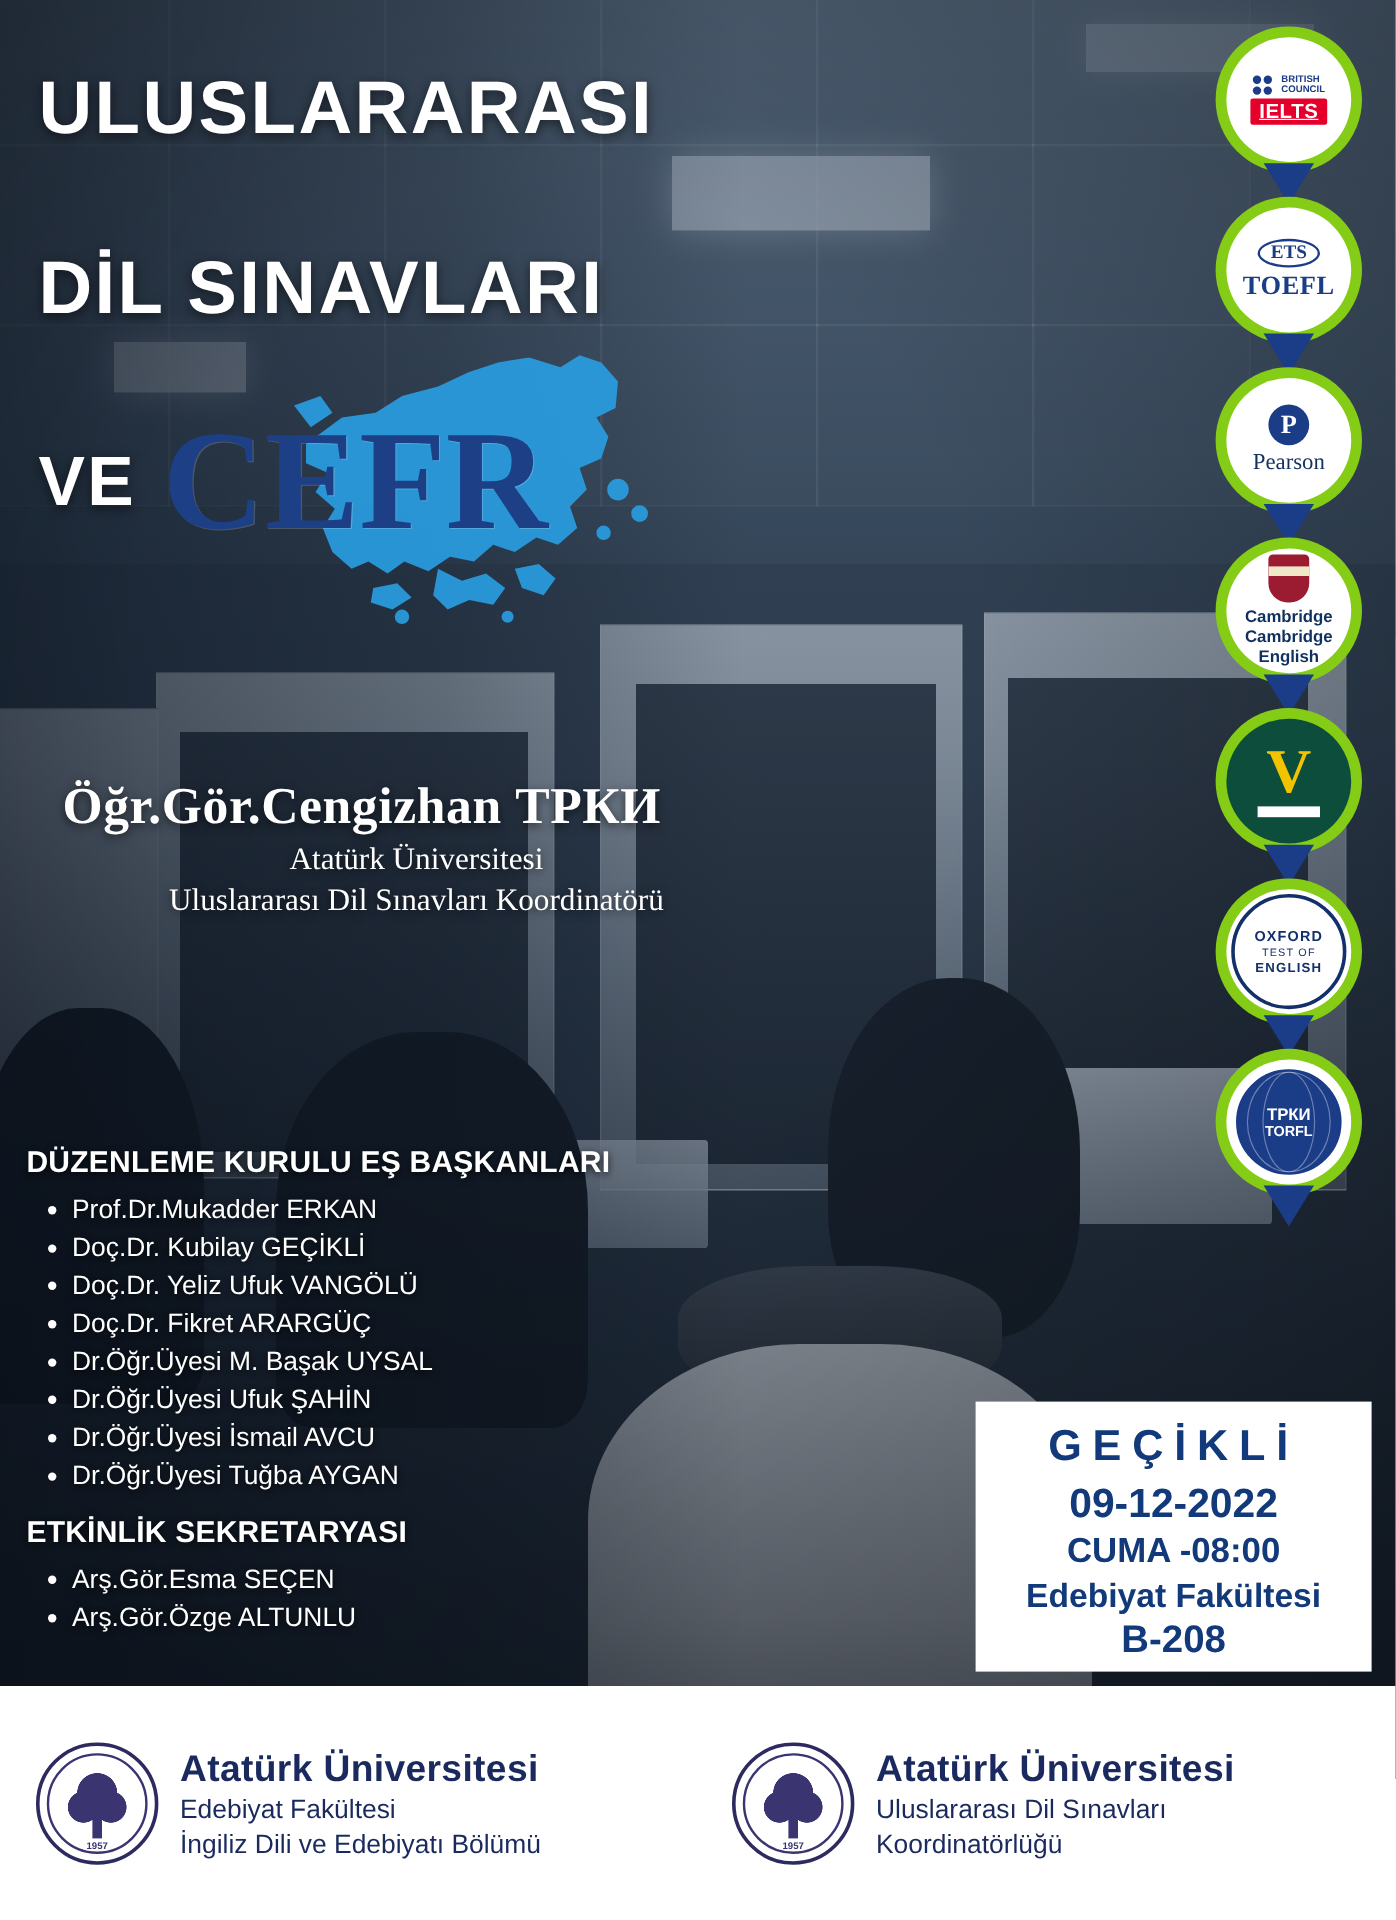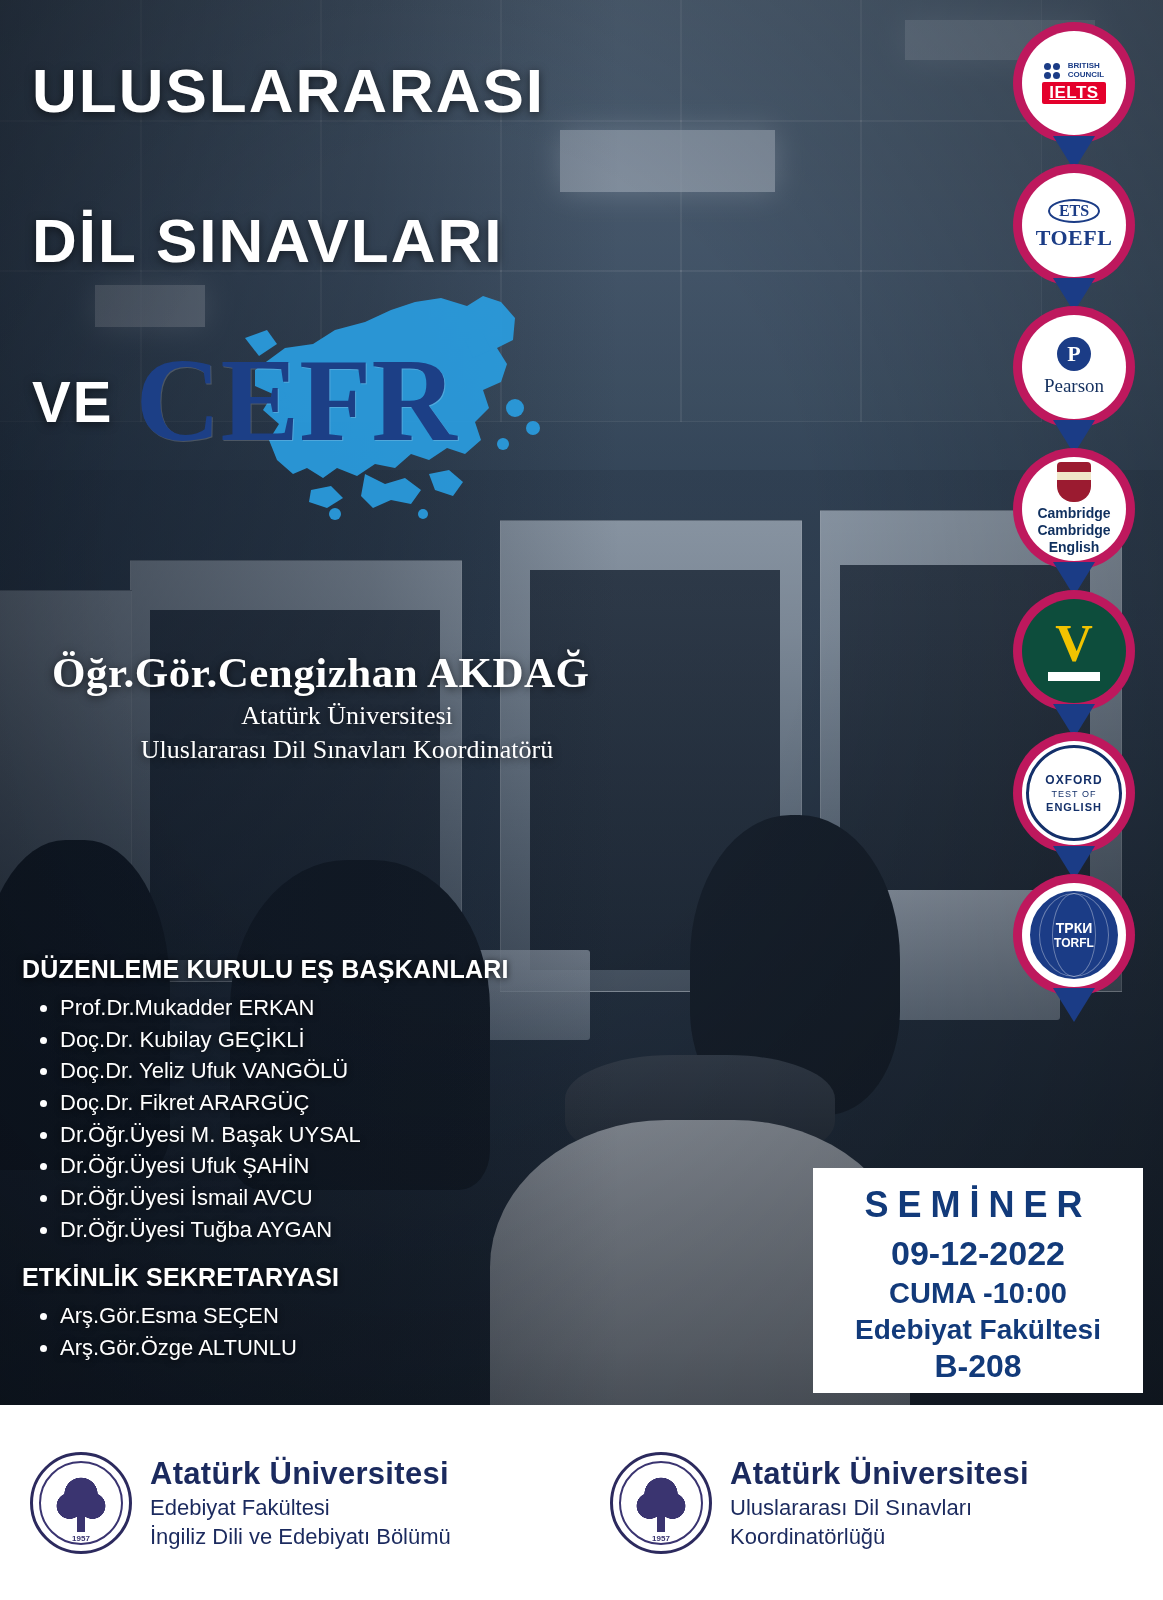--- a/index.html
+++ b/index.html
@@ -235,21 +235,21 @@
     right: 22px;
     top: 22px;
     width: 128px;
   }
   .pin {
     position: relative;
     width: 122px;
     height: 122px;
     margin-bottom: 20px;
     border-radius: 50% 50% 50% 50%;
-    background: #be185d;
+    background: #84cc16;
     display: flex;
     align-items: center;
     justify-content: center;
   }
   .pin:after {
     content: "";
     position: absolute;
     left: 50%;
     bottom: -26px;
     transform: translateX(-50%);
@@ -514,21 +514,21 @@
   <div class="headline">
     <div class="l1">ULUSLARARASI</div>
     <div class="l2">DİL SINAVLARI</div>
     <div class="l3">
       <span>VE</span>
       <span class="cefr">CEFR</span>
     </div>
   </div>
 
   <div class="speaker">
-    <div class="name">Öğr.Gör.Cengizhan AKDAĞ</div>
+    <div class="name">Öğr.Gör.Cengizhan ТРКИ</div>
     <div class="aff">Atatürk Üniversitesi</div>
     <div class="aff">Uluslararası Dil Sınavları Koordinatörü</div>
   </div>
 
   <div class="committee">
     <h3>DÜZENLEME KURULU EŞ BAŞKANLARI</h3>
     <ul>
       <li>Prof.Dr.Mukadder ERKAN</li>
       <li>Doç.Dr. Kubilay GEÇİKLİ</li>
       <li>Doç.Dr. Yeliz Ufuk VANGÖLÜ</li>
@@ -539,23 +539,23 @@
       <li>Dr.Öğr.Üyesi Tuğba AYGAN</li>
     </ul>
     <h3 class="second">ETKİNLİK SEKRETARYASI</h3>
     <ul>
       <li>Arş.Gör.Esma SEÇEN</li>
       <li>Arş.Gör.Özge ALTUNLU</li>
     </ul>
   </div>
 
   <div class="seminar">
-    <div class="title">SEMİNER</div>
+    <div class="title">GEÇİKLİ</div>
     <div class="date">09-12-2022</div>
-    <div class="time">CUMA -10:00</div>
+    <div class="time">CUMA -08:00</div>
     <div class="place">Edebiyat Fakültesi</div>
     <div class="room">B-208</div>
   </div>
 
   <div class="pins">
 
     <div class="pin">
       <div class="disc">
         <div class="ielts-dots">
           <div class="grid">

